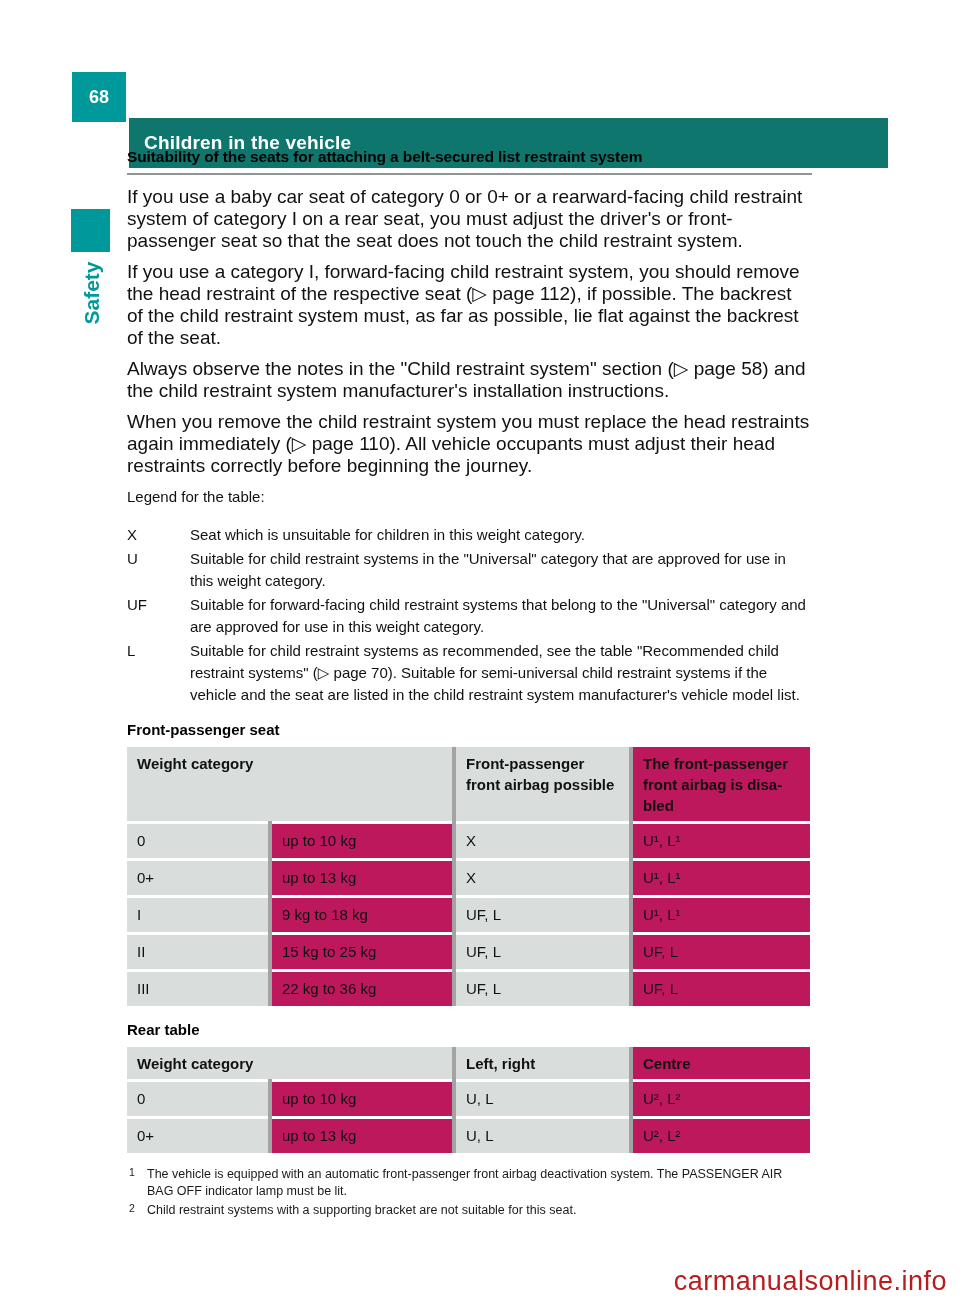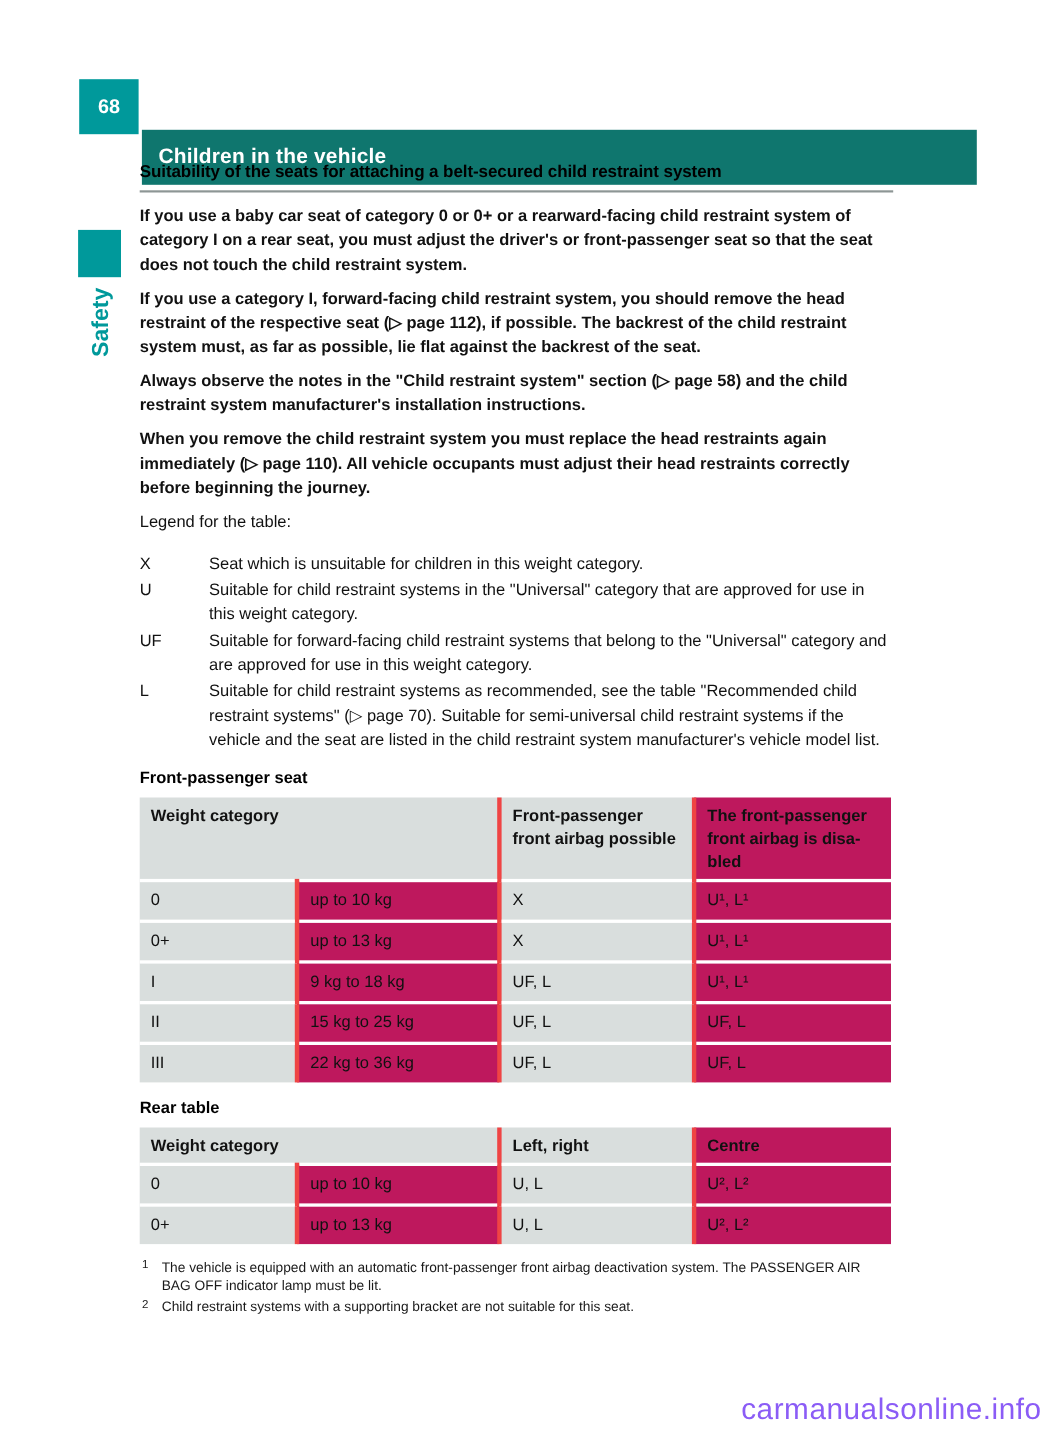--- a/index.html
+++ b/index.html
@@ -16,64 +16,64 @@
   
   .tabsquare{position:absolute;left:71px;top:209px;width:39px;height:43px;}
   .vlabel{position:absolute;left:59px;top:282px;width:64px;height:22px;
           transform:rotate(-90deg);transform-origin:center;
           font-size:21px;font-weight:bold;text-align:center;white-space:nowrap;}
 
   
   .main{position:absolute;left:127px;top:148px;width:685px;}
   h1.sectitle{margin:0 0 7px 0;font-size:15.5px;font-weight:bold;color:#000;letter-spacing:-.1px;}
   .rule{height:2px;background:#8d9695;border:none;margin:0 0 11px 0;}
-  .para{margin:0 0 9px 0;font-size:15px;line-height:22px;font-weight:bold;}
+  .para{margin:0 0 9px 0;font-size:19px;line-height:22px;}
   .legend-intro{margin:2px 0 16px 0;font-size:15px;line-height:22px;}
   .lg-row{display:flex;font-size:15px;line-height:22px;margin-bottom:2px;}
   .lg-term{width:33px;flex-shrink:0;}
   .lg-def{flex:1;margin-left:30px;}
 
   h2.tbl-heading{margin:15px 0 9px 0;font-size:15px;font-weight:bold;color:#000;}
   table.mbtable{width:683px;border-collapse:collapse;table-layout:fixed;font-size:15px;}
   .mbtable th,.mbtable td{text-align:left;vertical-align:top;
-        border-right:4px solid #ef4444;border-bottom:3px solid #fff;
+        border-right:4px solid #a3a3a3;border-bottom:3px solid #fff;
         padding:6px 8px 5px 10px;font-weight:normal;line-height:21px;}
   .mbtable th{font-weight:bold;}
   .mbtable td:last-child,.mbtable th:last-child{border-right:none;}
   .mbtable tr:last-child td{border-bottom:none;}
   .dark{background:#d9dedd;}
   .light{background:#be185d;}
   .cat{font-weight:bold;}
   .row-h td{height:23px;}
   .hdr-tall th{height:63px;}
 
   
   .footnotes{margin-top:13px;}
   .fn{position:relative;padding-left:20px;font-size:12.5px;line-height:17px;color:#1a1a1a;margin-bottom:2px;}
   .fn .mark{position:absolute;left:2px;top:-2px;font-size:10.5px;}
 
   
-  .watermark{position:absolute;right:13px;bottom:5px;font-size:27px;color:#8b5cf6;letter-spacing:.5px;}
+  .watermark{position:absolute;right:13px;bottom:5px;font-size:27px;color:#b91c1c;letter-spacing:.5px;}
 </style>
 </head>
 <body>
 
 <div class="page">
 
   <header class="topbar">
     <div class="pagenum teal-bg" style="background: rgb(0, 153, 155);">68</div>
     <div class="chapter teal-bg" style="background: #0f766e; margin-top: 46px;">Children in the vehicle</div>
   </header>
 
   <div class="tabsquare teal-bg" style="background: rgb(0, 153, 155);"></div>
   <div class="vlabel teal-fg" style="color: rgb(0, 153, 155);">Safety</div>
 
   <main class="main">
 
-    <h1 class="sectitle">Suitability of the seats for attaching a belt-secured child restraint system</h1>
+    <h1 class="sectitle">Suitability of the seats for attaching a belt-secured list restraint system</h1>
     <div class="rule"></div>
 
     <p class="para">If you use a baby car seat of category 0 or 0+ or a rearward-facing child restraint system of category I on a rear seat, you must adjust the driver's or front-passenger seat so that the seat does not touch the child restraint system.</p>
     <p class="para">If you use a category I, forward-facing child restraint system, you should remove the head restraint of the respective seat (▷ page 112), if possible. The backrest of the child restraint system must, as far as possible, lie flat against the backrest of the seat.</p>
     <p class="para">Always observe the notes in the "Child restraint system" section (▷ page 58) and the child restraint system manufacturer's installation instructions.</p>
     <p class="para">When you remove the child restraint system you must replace the head restraints again immediately (▷ page 110). All vehicle occupants must adjust their head restraints correctly before beginning the journey.</p>
 
     <p class="legend-intro">Legend for the table:</p>
 
     <div>

